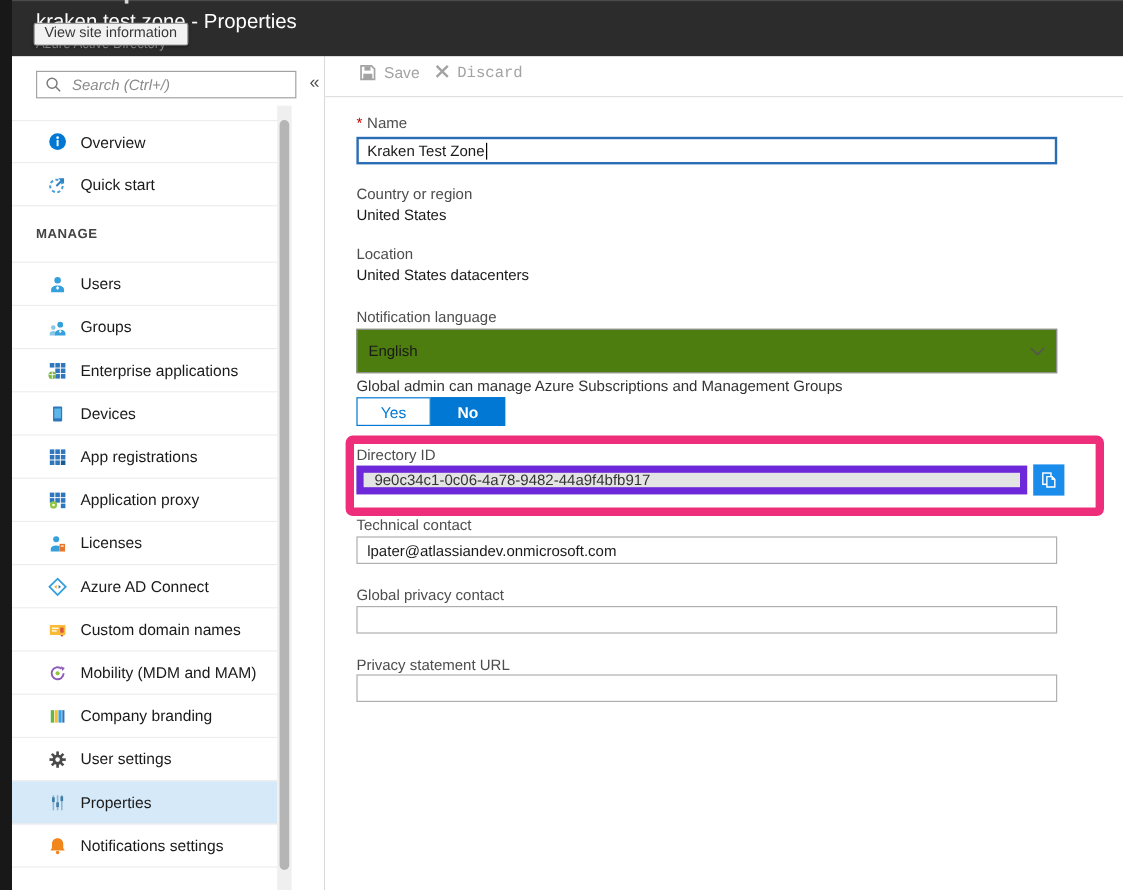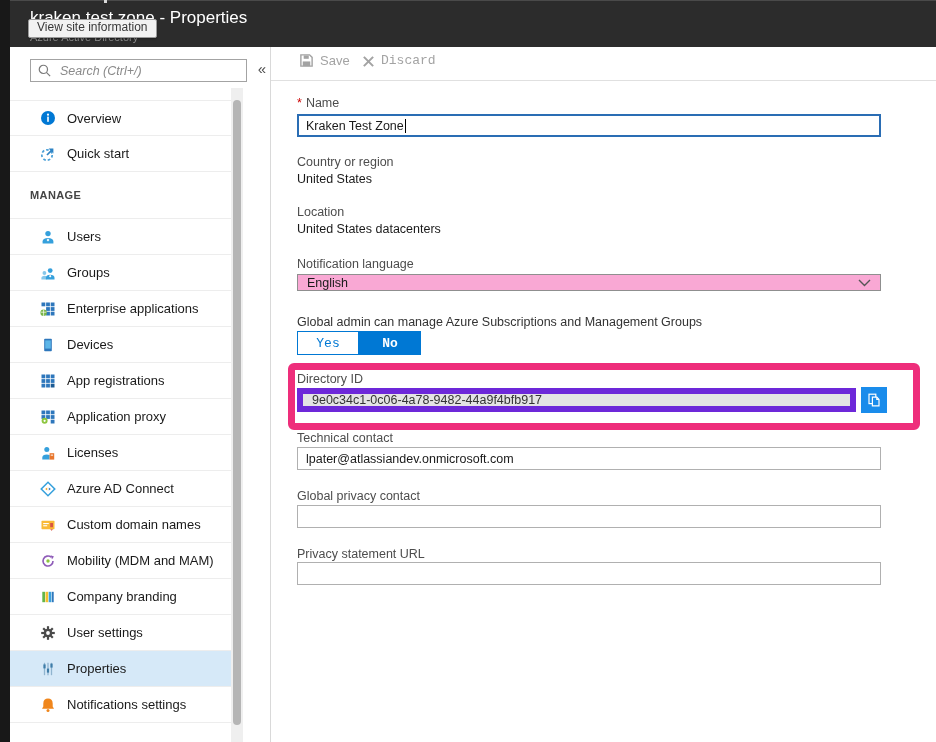--- a/index.html
+++ b/index.html
@@ -36,39 +36,39 @@
   .nav-top { border-top:1px solid #ededed; }
   .nav-section { height:47px; display:flex; align-items:center; padding-left:20px; border-bottom:1px solid #ededed; }
   .nav-section span { font-size:11px; font-weight:bold; color:#444; letter-spacing:.4px; }
 
   .scroll-track { position:absolute; left:221px; top:41px; width:12px; height:654px; background:#efefef; }
   .scroll-thumb { position:absolute; left:2px; top:12px; width:8px; height:625px; background:#b5b5b5; border-radius:4px; }
 
   
   .main { position:absolute; left:271px; top:47px; width:665px; height:695px; background:#fff; }
   .toolbar { position:absolute; left:0; top:0; width:665px; height:34px; border-bottom:1px solid #e0e0e0; }
-  .tool-btn { position:absolute; top:6px; display:flex; align-items:flex-end; gap:6px; color:#a3a3a3; font-size:13px; cursor:default; }
+  .tool-btn { position:absolute; top:6px; display:flex; align-items:flex-start; gap:6px; color:#a3a3a3; font-size:13px; cursor:default; }
   .tool-save { left:28px; }
   .tool-discard { left:91px;font-family:Liberation Mono, monospace; }
 
   .fld-label { position:absolute; font-size:12.5px; color:#4d4d4d; }
   .fld-value { position:absolute; font-size:12.5px; color:#1a1a1a; }
   .req-star { color:#c00; margin-right:4px; }
 
   .txt-input { position:absolute; left:26px; width:584px; height:23px; border:1px solid #b0b0b0; background:#fff;
                font-size:12.5px; color:#1a1a1a; padding:0 8px; font-family:"Liberation Sans",sans-serif; outline:none; }
   .name-box { position:absolute; left:26px; top:67px; width:584px; height:23px; border:2px solid #2a6db4; background:#fff;
               display:flex; align-items:center; padding:0 7px; font-size:12.5px; color:#1a1a1a; }
   .caret { display:inline-block; width:1px; height:14px; background:#000; margin-left:1px; }
 
-  .select-box { position:absolute; left:26px; top:227px; width:584px; height:17px; border:1px solid #8f8f8f; background:#f9a8d4;
+  .select-box { position:absolute; left:26px; top:227px; width:584px; height:37px; border:1px solid #8f8f8f; background:#4d7c0f;
                 display:flex; align-items:center; justify-content:space-between; padding:0 9px; font-size:12.5px; color:#1a1a1a; cursor:pointer; }
 
   .toggle { position:absolute; left:26px; top:284px; display:flex; }
-  .toggle-opt { width:62px; height:24px; display:flex; align-items:center; justify-content:center; font-size:13px; cursor:pointer;font-family:Liberation Mono, monospace; }
+  .toggle-opt { width:62px; height:24px; display:flex; align-items:center; justify-content:center; font-size:13px; cursor:pointer; }
   .toggle-yes { background:#fff; color:#0078d4; border:1px solid #0078d4; }
   .toggle-no { background:#0078d4; color:#fff; font-weight:bold; border:1px solid #0078d4; }
 
   .pink-box { position:absolute; left:17px; top:316px; width:632px; height:67px; border:7px solid #ee2e7b; border-radius:6px; }
   .dir-label { position:absolute; left:26px; top:325px; font-size:12.5px; color:#4d4d4d; }
   .dir-input { position:absolute; left:26px; top:341px; width:559px; height:24px; border:6px solid #6d28d9; background:#e4e4e4;
                font-size:12.5px; color:#333; display:flex; align-items:center; padding:0 9px; }
   .copy-btn { position:absolute; left:590px; top:340px; width:26px; height:26px; background:#1a8ceb; border:none;
               display:flex; align-items:center; justify-content:center; cursor:pointer; }
 </style>

